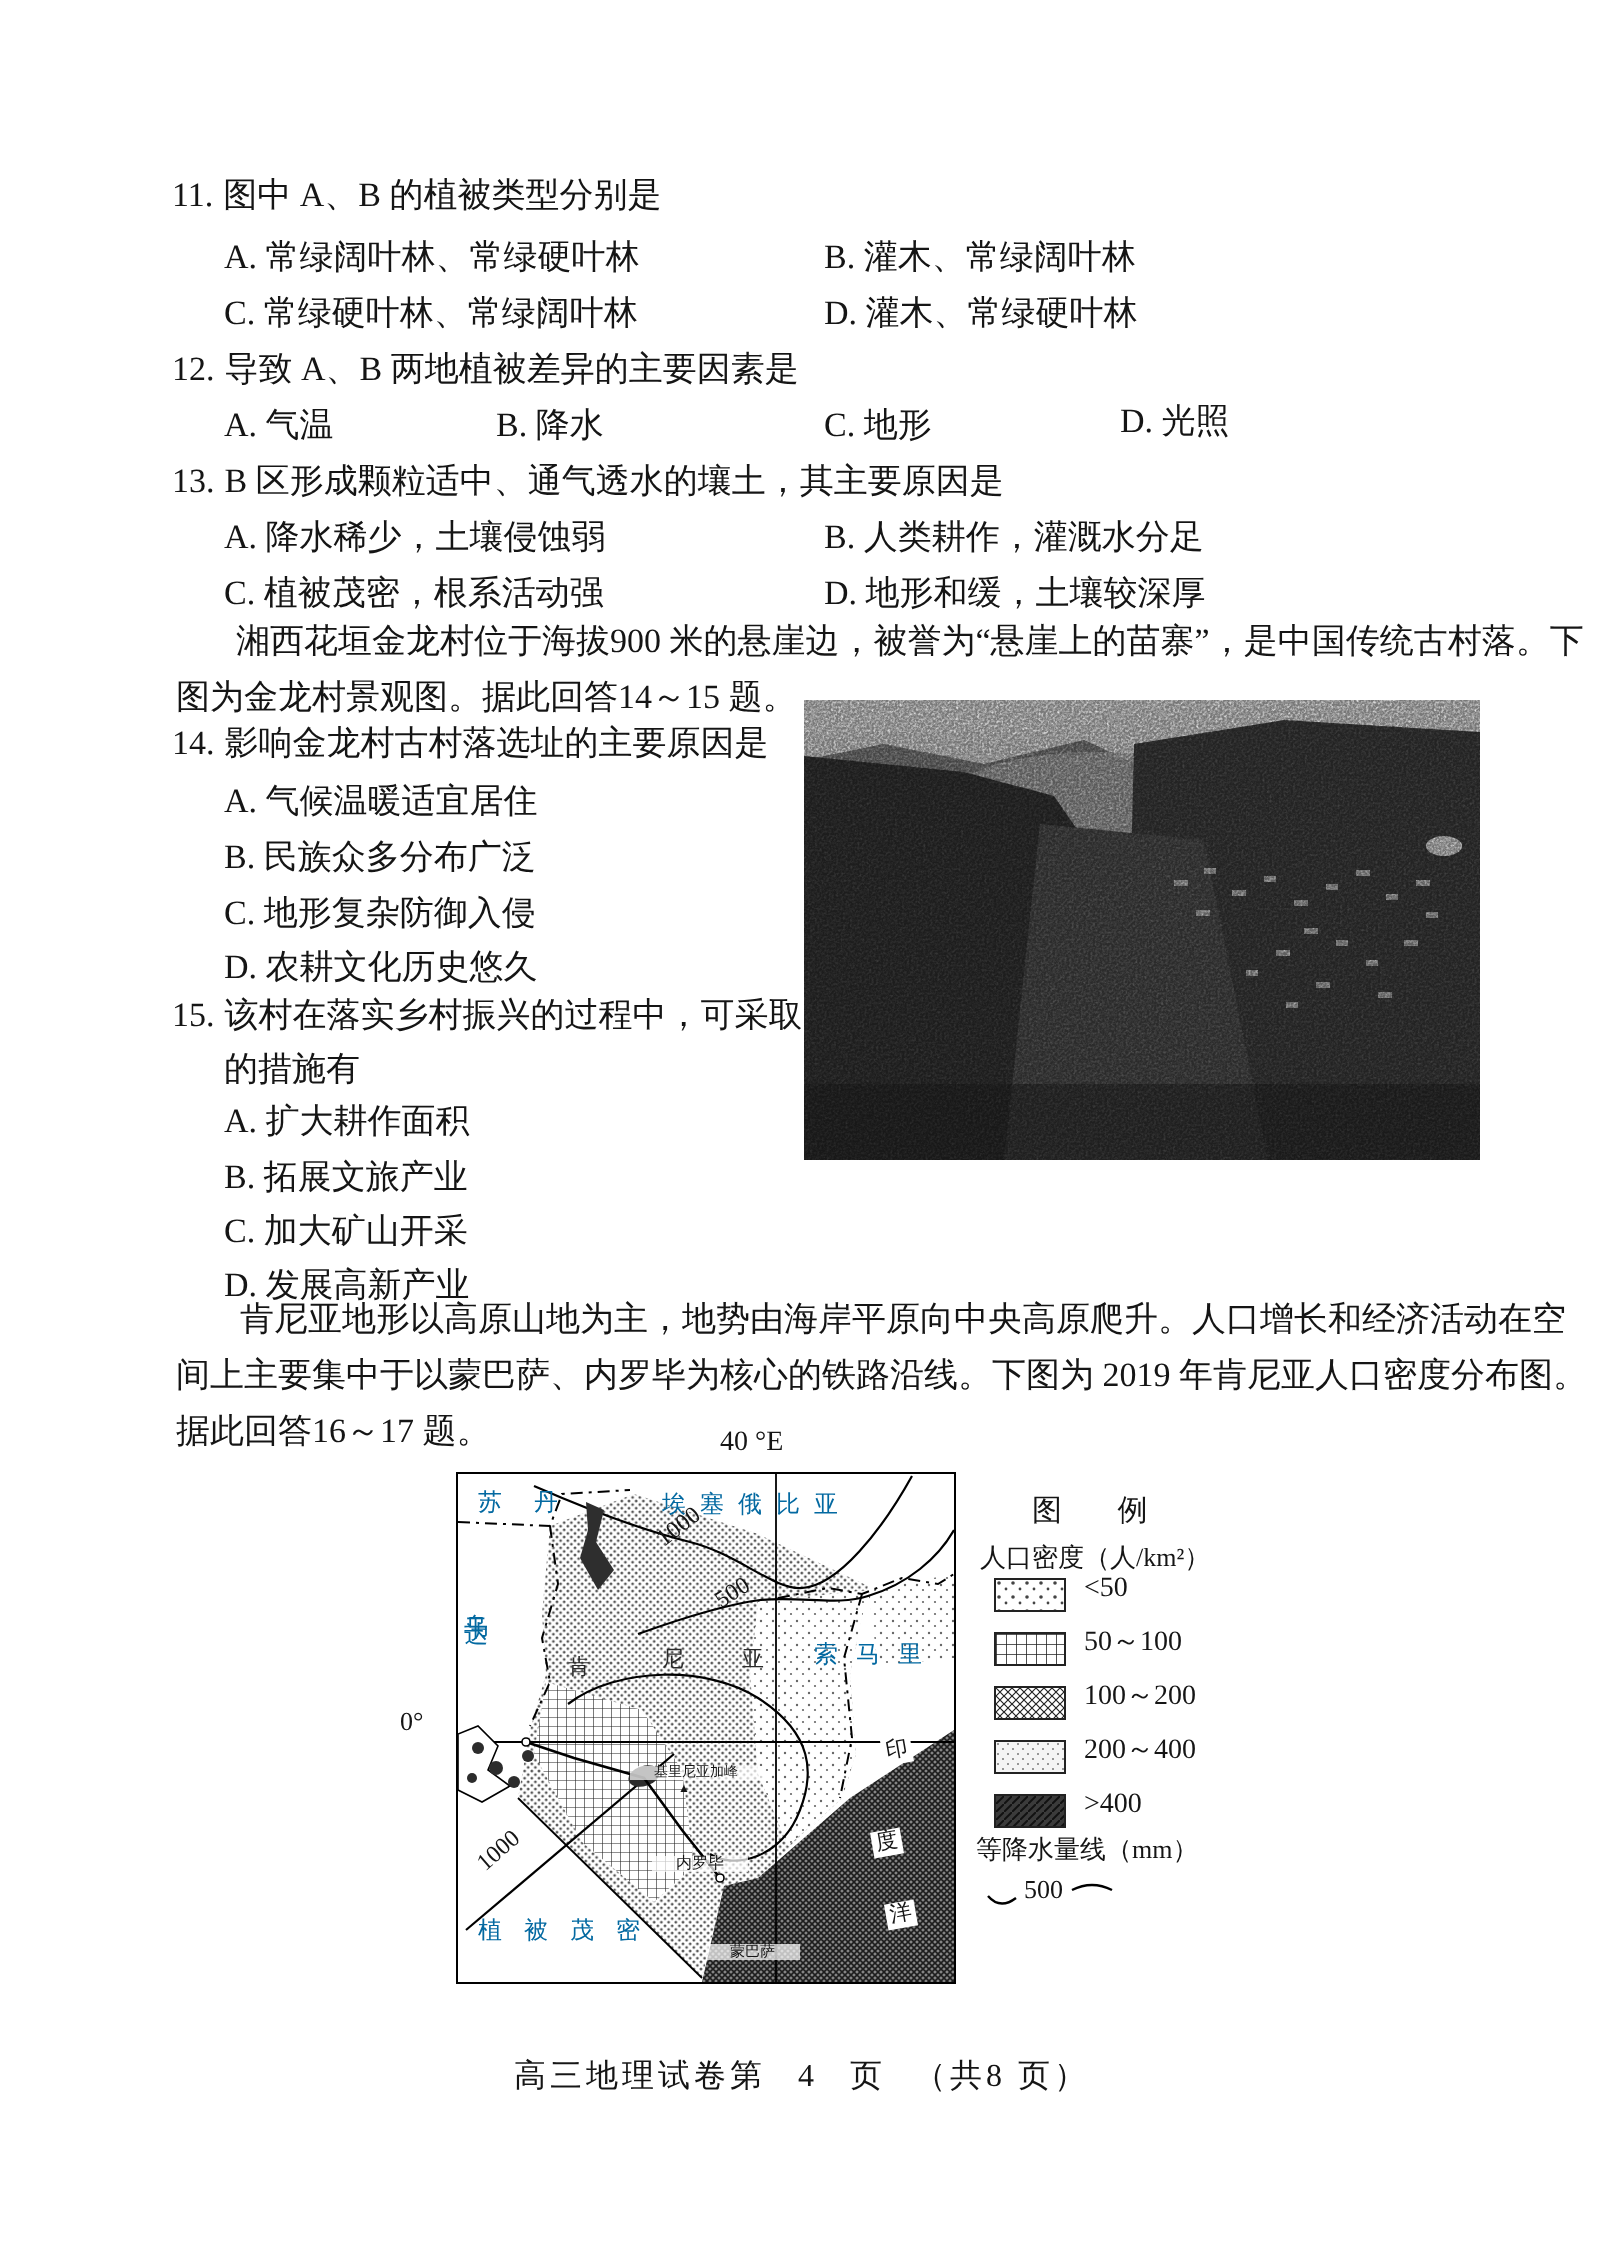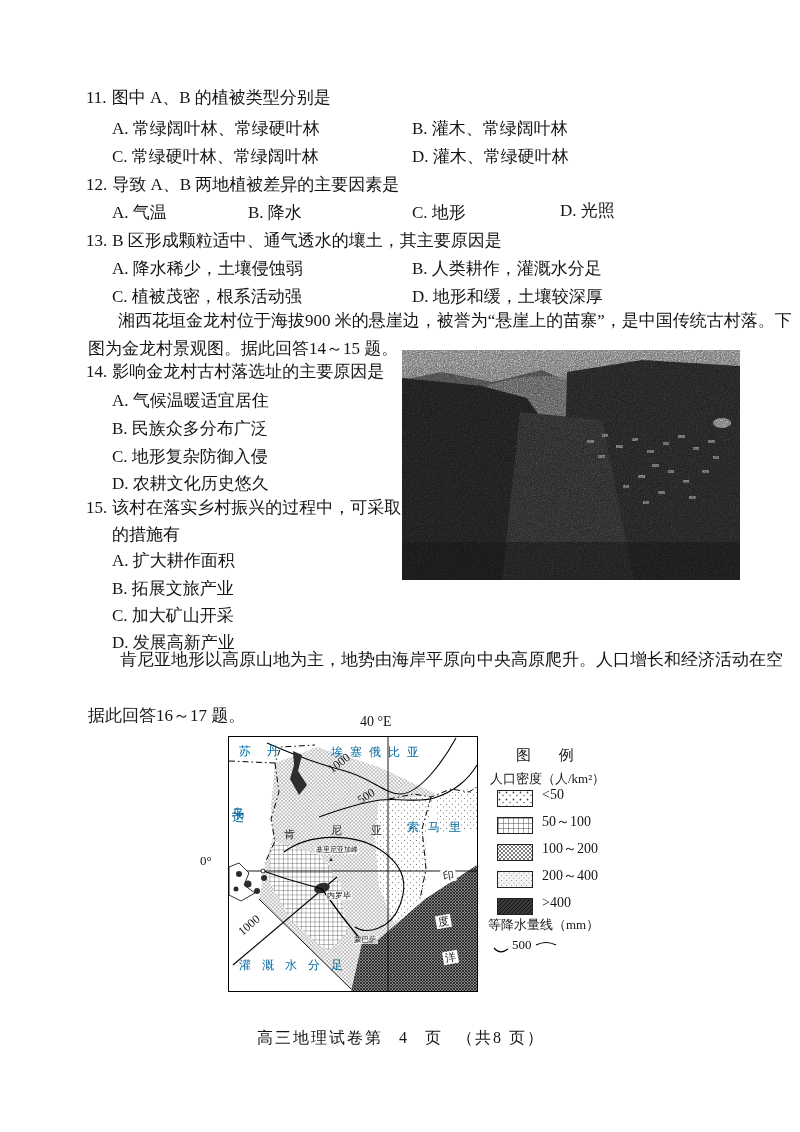--- a/index.html
+++ b/index.html
@@ -14,21 +14,21 @@
   .photo{position:absolute;left:402px;top:350px;width:338px;height:230px;background:#444;}
   .photo svg{display:block;}
 
   
   .lonlab{position:absolute;left:360px;top:714px;font-size:14px;}
   .eqlab{position:absolute;left:200px;top:853px;font-size:13px;}
   .map-wrap{position:absolute;left:228px;top:736px;width:248px;height:254px;border:1.5px solid #000;background:#fff;}
   .map-wrap svg{position:absolute;left:0;top:0;}
   .mlab{position:absolute;white-space:nowrap;font-size:12px;color:#0369a1;line-height:1;}
   .vert{writing-mode:vertical-rl;text-orientation:upright;letter-spacing:2px;}
-  .smlab{position:absolute;white-space:nowrap;font-size:8px;line-height:1;background:rgba(255,255,255,.72);padding:0 1px;}
+  .smlab{position:absolute;white-space:nowrap;font-size:8px;line-height:1;background:rgba(255,255,255,.72);padding:0 12px;margin-top:36px;}
   .isolab{position:absolute;white-space:nowrap;font-size:12px;line-height:1;}
   .sea-ch{position:absolute;font-size:11px;line-height:1;background:#fff;padding:1px 2px;transform:rotate(-10deg);}
 
   
   .lg-title{position:absolute;left:516px;top:746px;font-size:15px;letter-spacing:12px;}
   .lg-sub{position:absolute;left:490px;top:770px;font-size:13px;}
   .lg-row{position:absolute;left:497px;height:16px;}
   .lg-row svg{vertical-align:middle;border:1px solid #222;}
   .lg-lab{position:absolute;left:542px;font-size:14px;line-height:16px;white-space:nowrap;}
   .lg-iso{position:absolute;left:488px;top:916px;font-size:13px;}
@@ -119,20 +119,21 @@
         <rect x="241" y="151" width="6" height="3"></rect>
           <rect x="287" y="146" width="7" height="3"></rect>
       </g>
       <ellipse cx="320" cy="73" rx="9" ry="5" fill="#ececec"></ellipse>
       <rect x="0" y="192" width="338" height="38" fill="#262626" opacity="0.5"></rect>
       <rect width="338" height="230" filter="url(#ph-noise)" opacity="0.5"></rect>
     </svg>
   </div>
 
   <div class="ln" style="left:120px;top:650px">肯尼亚地形以高原山地为主，地势由海岸平原向中央高原爬升。人口增长和经济活动在空</div>
+  <div class="ln" style="left:88px;top:678px">间上主要集中于以蒙巴萨、内罗毕为核心的铁路沿线。下图为 2019 年肯尼亚人口密度分布图。</div>
   <div class="ln" style="left:88px;top:706px">据此回答16～17 题。</div>
 
   <div class="lonlab">40 °E</div>
   <div class="eqlab">0°</div>
 
   <div class="map-wrap">
     <svg width="248" height="254" viewBox="0 0 248 254">
       <defs>
         <pattern id="mp-base" width="3.6" height="3.6" patternUnits="userSpaceOnUse">
           <circle cx="0.9" cy="0.9" r="0.7" fill="#555"></circle>
@@ -197,21 +198,21 @@
 
       <path d="M34,134 L58,142 L93,152 L112,178 L131,202" stroke="#000" stroke-width="1.3" fill="none"></path>
       <circle cx="34" cy="134" r="2" fill="#fff" stroke="#000" stroke-width="0.8"></circle>
       <circle cx="131" cy="202" r="2" fill="#fff" stroke="#000" stroke-width="0.8"></circle>
     </svg>
 
     <span class="mlab" style="left:10px;top:8px;letter-spacing:16px">苏丹</span>
     <span class="mlab" style="left:102px;top:9px;letter-spacing:7px">埃塞俄比亚</span>
     <span class="mlab vert" style="left:3px;top:60px">乌干达</span>
     <span class="mlab" style="left:178px;top:84px;letter-spacing:9px">索马里</span>
-    <span class="mlab" style="left:10px;top:222px;letter-spacing:11px">灌溉水分足</span>
+    <span class="mlab" style="left:10px;top:222px;letter-spacing:11px">植被茂密</span>
     <span class="mlab" style="left:55px;top:92px;font-size:11px;color:#2a2a2a">肯</span>
     <span class="mlab" style="left:102px;top:88px;font-size:11px;color:#2a2a2a">尼</span>
     <span class="mlab" style="left:142px;top:88px;font-size:11px;color:#2a2a2a">亚</span>
 
     <span class="smlab" style="left:86px;top:110px;font-size:7px">基里尼亚加峰</span>
     <span class="smlab" style="left:98px;top:119px;font-size:6px;background:none">▲</span>
     <span class="smlab" style="left:97px;top:155px">内罗毕</span>
     <span class="smlab" style="left:124px;top:199px;font-size:7.5px">蒙巴萨</span>
 
     <span class="sea-ch" style="left:212px;top:132px">印</span>

